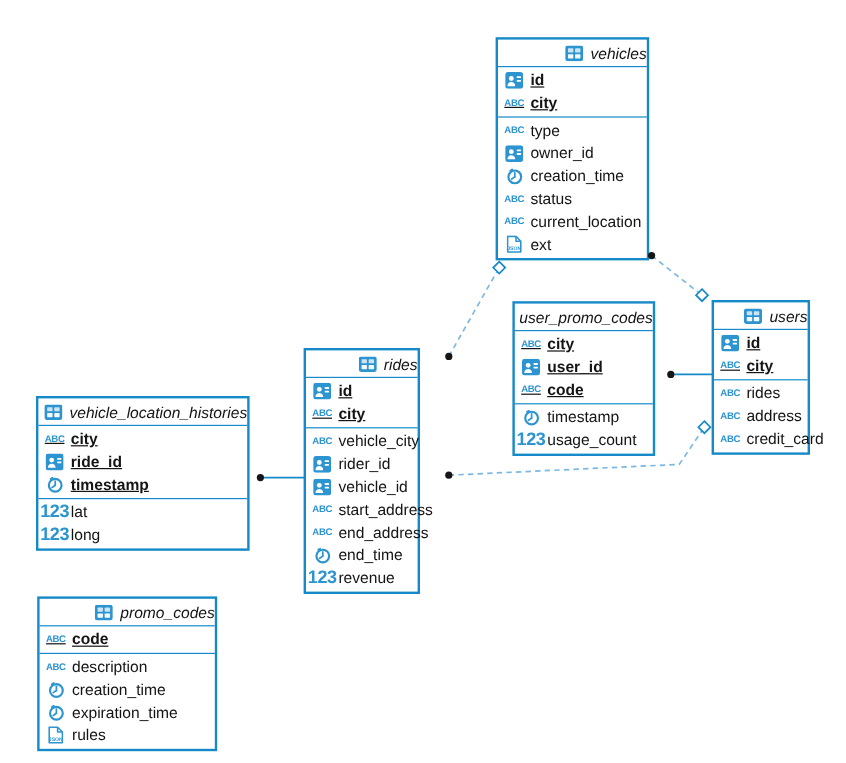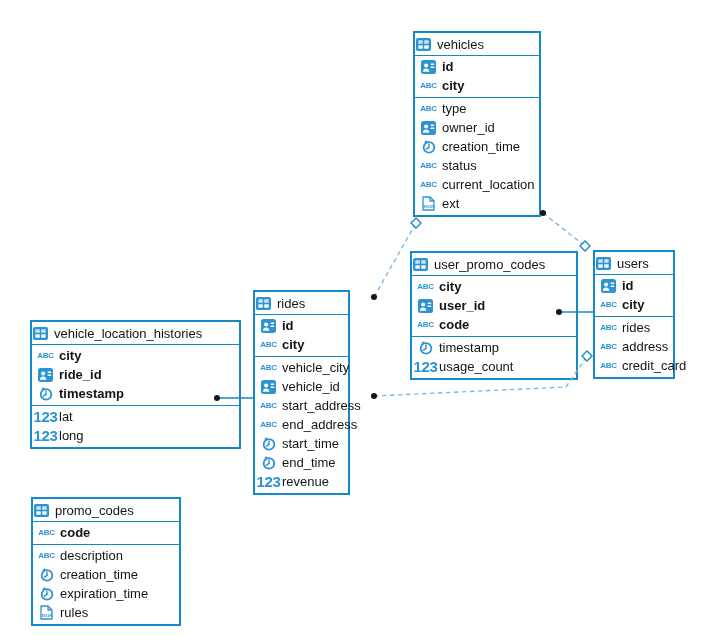--- a/index.html
+++ b/index.html
@@ -6,26 +6,26 @@
   #canvas {
     position:relative; width:705px; height:636px; background:#ffffff;
     font-family:"Liberation Sans", sans-serif; color:#141414; overflow:hidden;
   }
   #wires { position:absolute; left:0; top:0; width:705px; height:636px; z-index:3; pointer-events:none; }
   .tbl {
     position:absolute; z-index:2; background:#ffffff;
     border:2px solid #1689c9; box-sizing:border-box;
   }
   .tbl-header {
-    display:flex; align-items:center; justify-content:flex-start; gap:5px;
+    display:flex; align-items:center; justify-content:flex-end; gap:5px;
     height:22px; border-bottom:1.5px solid #1689c9;
-    font-size:13px; white-space:nowrap; overflow:hidden;
+    font-size:13px; white-space:nowrap; overflow:hidden;font-style:italic;
   }
   .sec { padding:1px 0 2px 0; }
-  .sec.pk { border-bottom:1.5px solid #1689c9; }
+  .sec.pk { border-bottom:1.5px solid #1689c9;text-decoration:underline; }
   .frow {
     display:flex; align-items:center; gap:5px; height:19px;
     padding:0 4px 0 5px; font-size:13px; white-space:nowrap;
   }
   .frow.pk { font-weight:bold; }
   .ticon { flex:0 0 17px; width:17px; display:flex; align-items:center; justify-content:center; }
   .glyph-abc { font-size:8px; font-weight:bold; color:#2d94d2; letter-spacing:-0.3px; line-height:1; }
   .glyph-num { font-size:15px; font-weight:bold; color:#2d94d2; letter-spacing:-0.3px; line-height:1; }
   .tbl-title { color:#141414; }
 </style>
@@ -139,21 +139,21 @@
               <svg width="13" height="15" viewBox="0 0 13 15">
                 <path d="M1 1 H8 L12 5 V14 H1 Z" fill="#ffffff" stroke="#2d94d2" stroke-width="1.3" stroke-linejoin="round"></path>
                 <path d="M8 1 V5 H12" fill="none" stroke="#2d94d2" stroke-width="1.3" stroke-linejoin="round"></path>
                 <text x="6.5" y="12.3" font-size="4.3" font-weight="bold" text-anchor="middle" fill="#2d94d2" font-family="&quot;Liberation Sans&quot;, sans-serif">JSON</text>
               </svg>
             </span>
             <span>ext</span>
           </div>
         </div>
       </div>
-      <div class="tbl" style="left: 410px; top: 251px; width: 168px;">
+      <div class="tbl" style="left: 427px; top: 251px; width: 119px;">
         <div class="tbl-header">
           <span class="ticon">
             <svg width="15" height="13" viewBox="0 0 15 13">
               <rect x="0" y="0" width="15" height="13" rx="2" fill="#2d94d2"></rect>
               <rect x="2.3" y="2.3" width="4.5" height="3.5" rx="0.6" fill="#ffffff" opacity="0.75"></rect>
               <rect x="8.2" y="2.3" width="4.5" height="3.5" rx="0.6" fill="#ffffff" opacity="0.75"></rect>
               <rect x="2.3" y="7.2" width="4.5" height="3.5" rx="0.6" fill="#ffffff" opacity="0.95"></rect>
               <rect x="8.2" y="7.2" width="4.5" height="3.5" rx="0.6" fill="#ffffff" opacity="0.95"></rect>
             </svg>
           </span>
@@ -302,20 +302,32 @@
           <div class="frow">
             <span class="ticon">
               <svg width="15" height="14" viewBox="0 0 15 14">
                 <rect x="0" y="0" width="15" height="14" rx="2.5" fill="#2d94d2"></rect>
                 <circle cx="5.1" cy="5.4" r="2" fill="#ffffff"></circle>
                 <path d="M1.9 11.8 C1.9 9.6 3.3 8.4 5.1 8.4 C6.9 8.4 8.3 9.6 8.3 11.8 Z" fill="#ffffff"></path>
                 <rect x="9.6" y="3.6" width="3.6" height="1.5" rx="0.4" fill="#ffffff"></rect>
                 <rect x="9.6" y="6.6" width="3.6" height="1.5" rx="0.4" fill="#ffffff"></rect>
               </svg>
             </span>
+            <span>rider_id</span>
+          </div>
+          <div class="frow">
+            <span class="ticon">
+              <svg width="15" height="14" viewBox="0 0 15 14">
+                <rect x="0" y="0" width="15" height="14" rx="2.5" fill="#2d94d2"></rect>
+                <circle cx="5.1" cy="5.4" r="2" fill="#ffffff"></circle>
+                <path d="M1.9 11.8 C1.9 9.6 3.3 8.4 5.1 8.4 C6.9 8.4 8.3 9.6 8.3 11.8 Z" fill="#ffffff"></path>
+                <rect x="9.6" y="3.6" width="3.6" height="1.5" rx="0.4" fill="#ffffff"></rect>
+                <rect x="9.6" y="6.6" width="3.6" height="1.5" rx="0.4" fill="#ffffff"></rect>
+              </svg>
+            </span>
             <span>vehicle_id</span>
           </div>
           <div class="frow">
             <span class="ticon">
               <span class="glyph-abc">ABC</span>
             </span>
             <span>start_address</span>
           </div>
           <div class="frow">
             <span class="ticon">
@@ -325,42 +337,31 @@
           </div>
           <div class="frow">
             <span class="ticon">
               <svg width="14" height="14" viewBox="0 0 14 14">
                 <circle cx="7" cy="7.4" r="5.3" fill="#ffffff" stroke="#2d94d2" stroke-width="1.8"></circle>
                 <line x1="7" y1="7.4" x2="7" y2="3.9" stroke="#2d94d2" stroke-width="1.4" stroke-linecap="round"></line>
                 <line x1="7" y1="7.4" x2="4.4" y2="9.2" stroke="#2d94d2" stroke-width="1.4" stroke-linecap="round"></line>
                 <line x1="3.2" y1="2.2" x2="4.8" y2="1.2" stroke="#2d94d2" stroke-width="1.5" stroke-linecap="round"></line>
               </svg>
             </span>
-            <span>start_time</span>
-          </div>
-          <div class="frow">
-            <span class="ticon">
-              <svg width="14" height="14" viewBox="0 0 14 14">
-                <circle cx="7" cy="7.4" r="5.3" fill="#ffffff" stroke="#2d94d2" stroke-width="1.8"></circle>
-                <line x1="7" y1="7.4" x2="7" y2="3.9" stroke="#2d94d2" stroke-width="1.4" stroke-linecap="round"></line>
-                <line x1="7" y1="7.4" x2="4.4" y2="9.2" stroke="#2d94d2" stroke-width="1.4" stroke-linecap="round"></line>
-                <line x1="3.2" y1="2.2" x2="4.8" y2="1.2" stroke="#2d94d2" stroke-width="1.5" stroke-linecap="round"></line>
-              </svg>
-            </span>
             <span>end_time</span>
           </div>
           <div class="frow">
             <span class="ticon">
               <span class="glyph-num">123</span>
             </span>
             <span>revenue</span>
           </div>
         </div>
       </div>
-      <div class="tbl" style="left: 30px; top: 320px; width: 211px;">
+      <div class="tbl" style="left: 30px; top: 330px; width: 178px;">
         <div class="tbl-header">
           <span class="ticon">
             <svg width="15" height="13" viewBox="0 0 15 13">
               <rect x="0" y="0" width="15" height="13" rx="2" fill="#2d94d2"></rect>
               <rect x="2.3" y="2.3" width="4.5" height="3.5" rx="0.6" fill="#ffffff" opacity="0.75"></rect>
               <rect x="8.2" y="2.3" width="4.5" height="3.5" rx="0.6" fill="#ffffff" opacity="0.75"></rect>
               <rect x="2.3" y="7.2" width="4.5" height="3.5" rx="0.6" fill="#ffffff" opacity="0.95"></rect>
               <rect x="8.2" y="7.2" width="4.5" height="3.5" rx="0.6" fill="#ffffff" opacity="0.95"></rect>
             </svg>
           </span>

